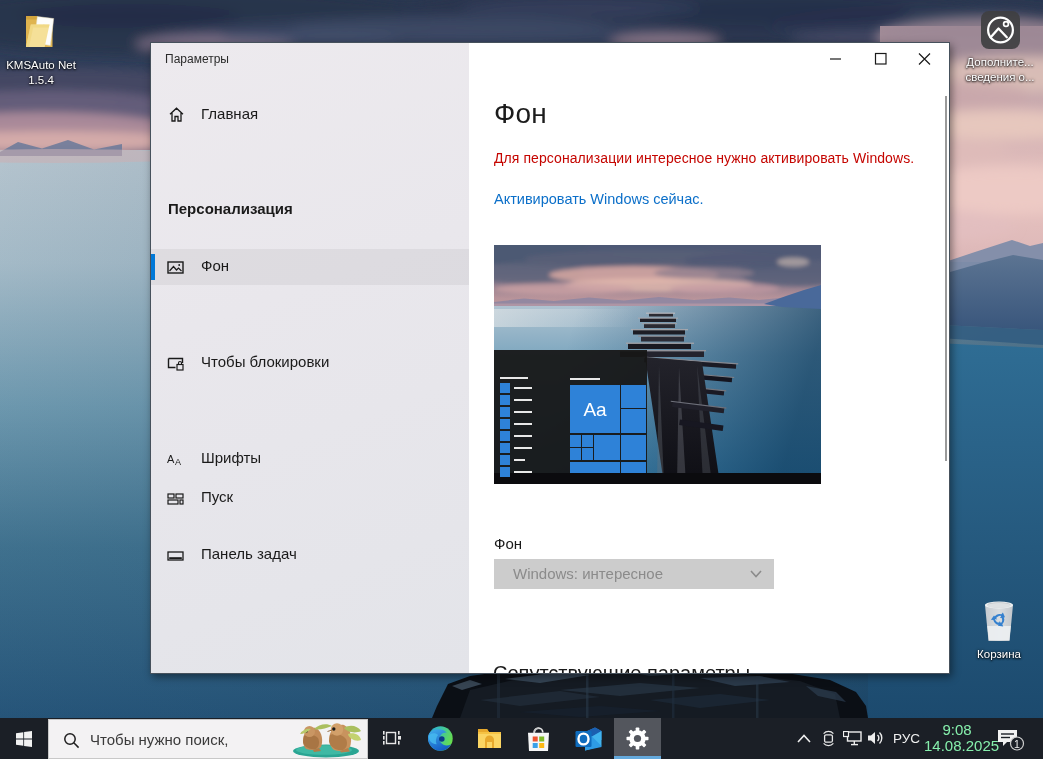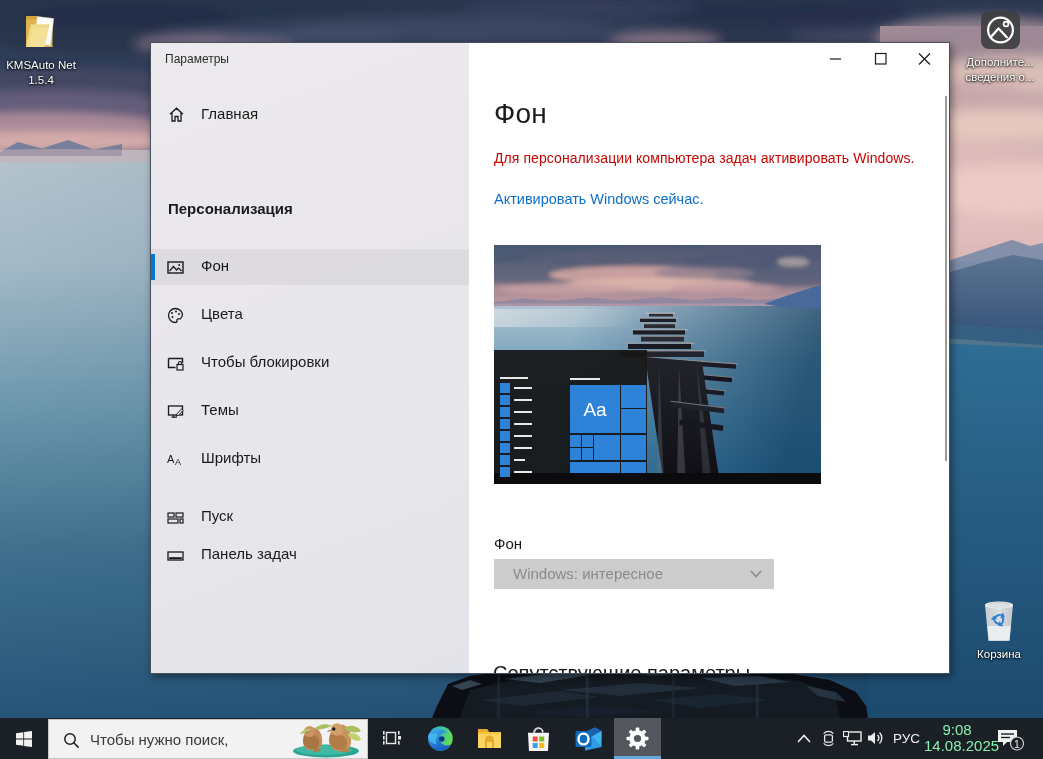--- a/index.html
+++ b/index.html
@@ -197,54 +197,36 @@
 
       <div class="navitem" style="top:206px; background:rgba(0,0,0,0.05);">
         <span class="acc"></span>
         <svg class="ic" viewBox="0 0 17 17">
             <rect x="1" y="3" width="15" height="11" fill="none" stroke="#1a1a1a" stroke-width="1.4"></rect>
             <path d="M2.5,12 L6.5,7.5 L9.5,11 L11.5,9 L14.5,12" fill="none" stroke="#1a1a1a" stroke-width="1.2"></path>
             <circle cx="12.2" cy="6" r="0.9" fill="#1a1a1a"></circle>
           </svg>
         <span class="tx">Фон</span>
       </div>
-      <div class="navitem" style="top:254px;">
-        <svg class="ic" viewBox="0 0 17 17">
-            <path d="M8.5,1.5 a7,7 0 1 0 0,14 c1.2,0 1.8,-0.8 1.5,-1.8 c-0.3,-1 0.3,-1.9 1.5,-1.9 l1.8,0 a7,7 0 0 0 2.2,-4.3 a7,7 0 0 0 -7,-6 Z" fill="none" stroke="#1a1a1a" stroke-width="1.3"></path>
-            <circle cx="5" cy="6" r="1" fill="#1a1a1a"></circle>
-            <circle cx="9" cy="4.6" r="1" fill="#1a1a1a"></circle>
-            <circle cx="12" cy="7" r="1" fill="#1a1a1a"></circle>
-            <circle cx="5.5" cy="10" r="1" fill="#1a1a1a"></circle>
-          </svg>
-        <span class="tx">Цвета</span>
-      </div>
       <div class="navitem" style="top:302px;">
         <svg class="ic" viewBox="0 0 17 17">
             <path d="M1.5,3.5 L15.5,3.5 L15.5,8 M1.5,3.5 L1.5,12.5 L8.5,12.5" fill="none" stroke="#1a1a1a" stroke-width="1.4"></path>
             <rect x="10" y="9.5" width="6" height="5.5" fill="none" stroke="#1a1a1a" stroke-width="1.2"></rect>
             <path d="M11.5,9.5 L11.5,8 a1.5,1.5 0 0 1 3,0 L14.5,9.5" fill="none" stroke="#1a1a1a" stroke-width="1.1"></path>
           </svg>
         <span class="tx">Чтобы блокировки</span>
       </div>
-      <div class="navitem" style="top:350px;">
-        <svg class="ic" viewBox="0 0 17 17">
-            <rect x="1.5" y="3" width="14" height="9" fill="none" stroke="#1a1a1a" stroke-width="1.3"></rect>
-            <path d="M6.5,12 L6.5,14.2 M4.5,14.2 L10,14.2" fill="none" stroke="#1a1a1a" stroke-width="1.2"></path>
-            <path d="M10,10.8 L14.6,5.8 L16.2,7.3 L11.6,12.3 L9.2,13 Z" fill="#ecebee" stroke="#1a1a1a" stroke-width="1"></path>
-          </svg>
-        <span class="tx">Темы</span>
-      </div>
       <div class="navitem" style="top:398px;">
         <svg class="ic" viewBox="0 0 17 17">
             <text x="0" y="12" font-size="11" fill="#1a1a1a" font-family="Liberation Sans">A</text>
             <text x="8" y="14" font-size="9" fill="#1a1a1a" font-family="Liberation Sans">A</text>
           </svg>
         <span class="tx">Шрифты</span>
       </div>
-      <div class="navitem" style="top:456px;">
+      <div class="navitem" style="top:437px;">
         <svg class="ic" viewBox="0 0 17 17">
             <rect x="1" y="4" width="6" height="4" fill="none" stroke="#1a1a1a" stroke-width="1.2"></rect>
             <rect x="9" y="4" width="7" height="4" fill="none" stroke="#1a1a1a" stroke-width="1.2"></rect>
             <rect x="1" y="10" width="10" height="4" fill="none" stroke="#1a1a1a" stroke-width="1.2"></rect>
             <rect x="13" y="10" width="3" height="4" fill="none" stroke="#1a1a1a" stroke-width="1.2"></rect>
           </svg>
         <span class="tx">Пуск</span>
       </div>
       <div class="navitem" style="top:494px;">
         <svg class="ic" viewBox="0 0 17 17">
@@ -260,21 +242,21 @@
       <svg class="capbtn" style="right:91px" width="45" height="31" viewBox="0 0 45 31">
           <line x1="15" y1="16" x2="26" y2="16" stroke="#1a1a1a" stroke-width="1.2"></line>
         </svg>
       <svg class="capbtn" style="right:46px" width="45" height="31" viewBox="0 0 45 31">
           <rect x="15.5" y="10.5" width="10.5" height="10.5" fill="none" stroke="#1a1a1a" stroke-width="1.2"></rect>
         </svg>
       <svg class="capbtn" style="right:0px" width="45" height="31" viewBox="0 0 45 31">
           <path d="M13,10.5 L24,21.5 M24,10.5 L13,21.5" stroke="#1a1a1a" stroke-width="1.2"></path>
         </svg>
       <h1 class="bg">Фон</h1>
-      <div style="position:absolute;left:25px;top:107px;font-size:14px;color:#c50500;letter-spacing:0.08px;">Для персонализации компьютера задач активировать Windows.</div>
+      <div style="position:absolute;left:25px;top:107px;font-size:14px;color:#c50500;letter-spacing:0.08px;">Для персонализации интересное нужно активировать Windows.</div>
       <div style="position:absolute;left:25px;top:148px;font-size:14.5px;color:#0b6fc9;">Активировать Windows сейчас.</div>
 
       <svg style="position:absolute;left:25px;top:202px" width="327" height="239" viewBox="0 0 327 239">
         <defs>
           <linearGradient id="psky" x1="0" y1="0" x2="0" y2="1">
             <stop offset="0" stop-color="#535e78"></stop>
             <stop offset="0.42" stop-color="#6d6a82"></stop>
             <stop offset="0.78" stop-color="#b7939a"></stop>
             <stop offset="1" stop-color="#c59c9e"></stop>
           </linearGradient>&gt;

